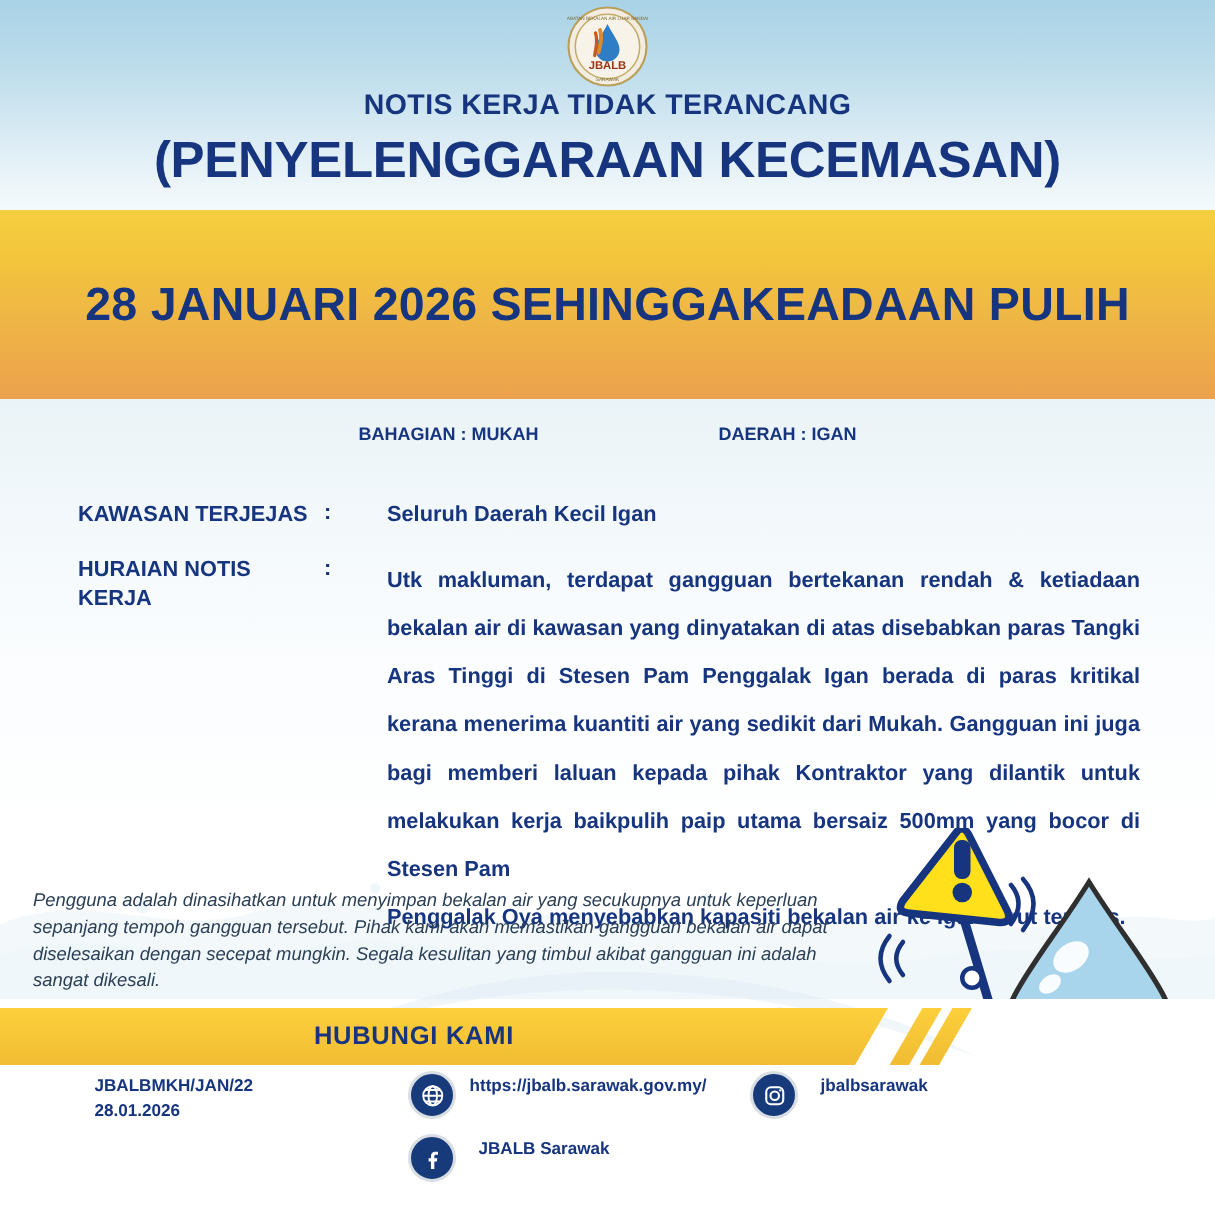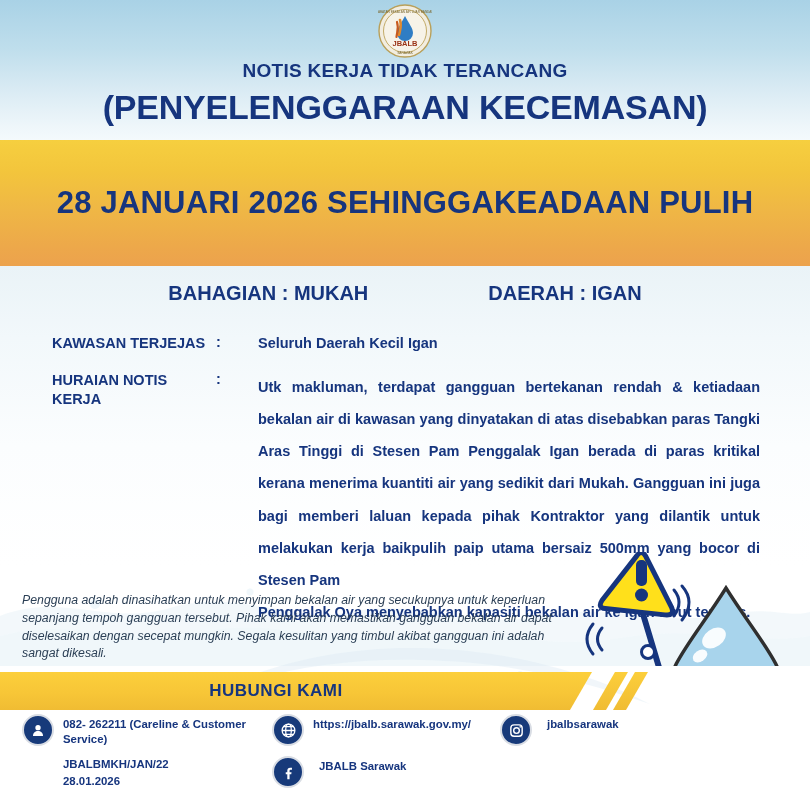--- a/index.html
+++ b/index.html
@@ -57,21 +57,21 @@
     background:linear-gradient(to bottom, #eaf3f7 0%, #f2f8fb 18%, #fbfdfe 45%, #ffffff 75%, #ffffff 100%);
   }
   .splash {
     position:absolute; left:0; bottom:-10px; width:810px; height:180px;
     opacity:.55; pointer-events:none;
   }
 
   .divrow {
     position:absolute; left:0; top:16px; width:810px;
     display:flex; justify-content:center; gap:120px;
-    font-size:20px; font-weight:bold; color:#16357e;align-items:flex-end;
+    font-size:12px; font-weight:bold; color:#16357e;align-items:flex-end;
   }
 
   .field-area { position:absolute; left:16px; top:68px; width:810px; }
   .field-row { position:relative; display:flex; margin-bottom:6px; }
   .f-label {
     width:200px; padding-left:36px;
     font-size:14.5px; font-weight:bold; color:#16357e;
     line-height:1.3;
   }
   .f-colon {
@@ -279,29 +279,20 @@
 
     <div class="hubungi-band">
       <span>HUBUNGI KAMI</span>
     </div>
     <div class="stripe s1"></div>
     <div class="stripe s2"></div>
 
     <div class="contacts">
 
       <div class="cgroup cg-left">
-        <div class="citem">
-          <div class="cicon">
-            <svg viewBox="0 0 24 24" width="16" height="16">
-              <circle cx="12" cy="8.5" r="4" fill="#ffffff"></circle>
-              <path d="M4.5 21 C4.5 15.8 8 13.5 12 13.5 C16 13.5 19.5 15.8 19.5 21 Z" fill="#ffffff"></path>
-            </svg>
-          </div>
-          <div class="ctext">082- 262211 (Careline &amp; Customer Service)</div>
-        </div>
         <div class="ref">
           <div>JBALBMKH/JAN/22</div>
           <div>28.01.2026</div>
         </div>
       </div>
 
       <div class="cgroup cg-mid">
         <div class="citem">
           <div class="cicon">
             <svg viewBox="0 0 24 24" width="17" height="17" fill="none" stroke="#ffffff" stroke-width="1.8">

